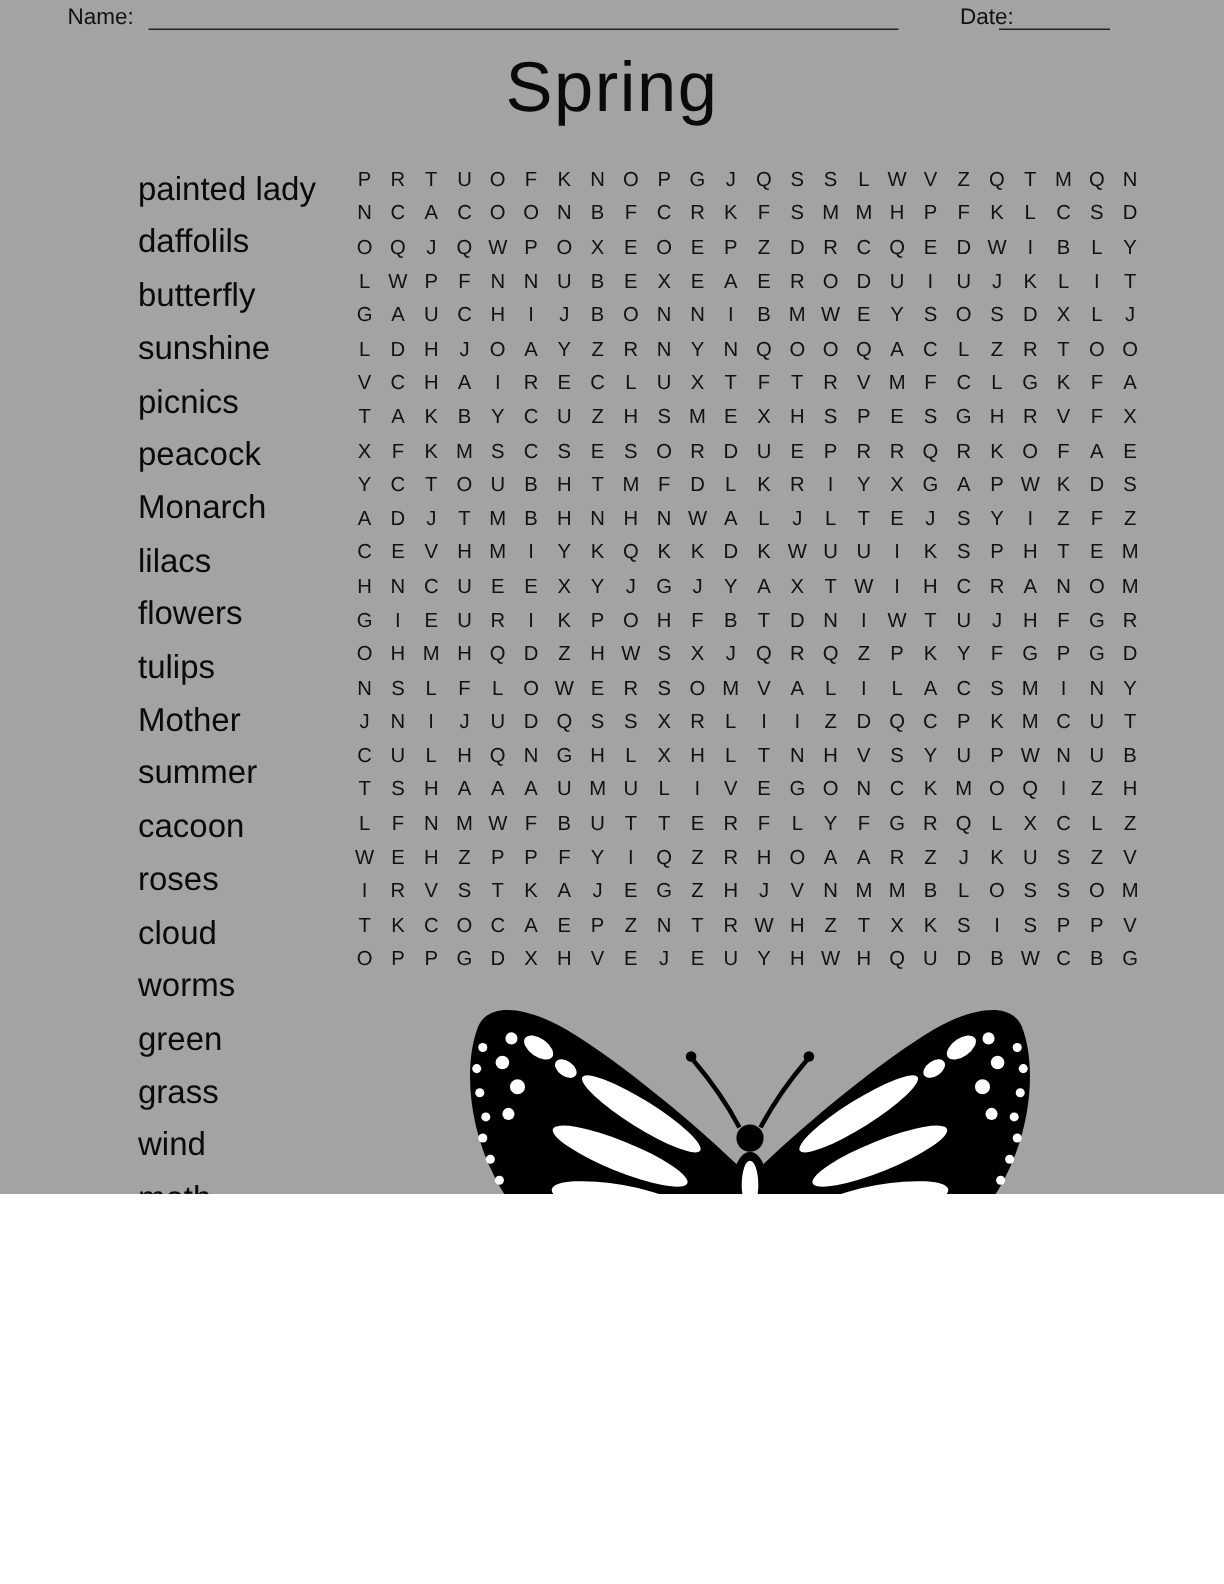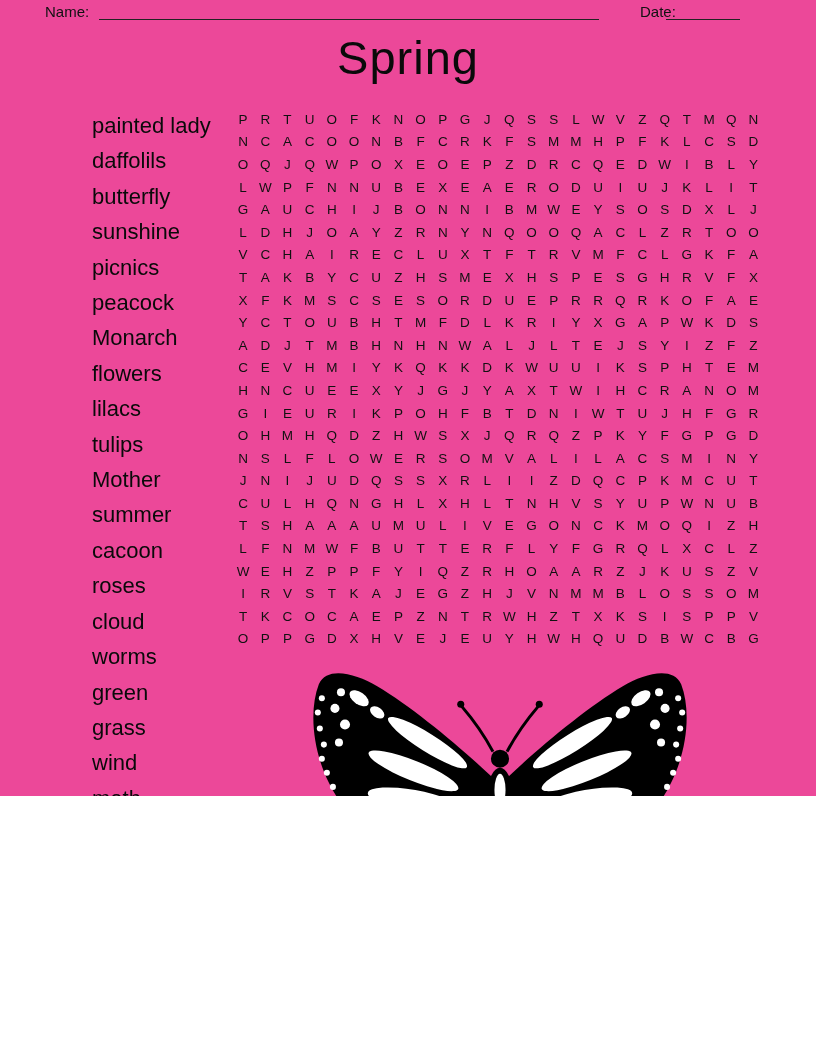--- a/index.html
+++ b/index.html
@@ -1,17 +1,17 @@
 <!DOCTYPE html>
 <html><head>
 <meta charset="utf-8">
 <style>
   html,body{margin:0;padding:0;background:#ffffff;}
   .page{
-    position:relative;width:816px;height:796px;background:#ec4899;
+    position:relative;width:816px;height:796px;background:#a3a3a3;
     font-family:"Liberation Sans",sans-serif;color:#000;overflow:hidden;
   }
   
   .hdr-label{position:absolute;font-size:15px;color:#111;top:3px;}
   .name-label{left:45px;}
   .date-label{left:624px;margin-left:16px;}
   .fill-line{position:absolute;top:19px;height:0;border-bottom:1.5px solid #222;}
   .name-line{left:99px;width:500px;}
   .date-line{left:666px;width:74px;}
   
@@ -50,22 +50,22 @@
   <div class="title">Spring</div>
 
   <div class="words">
       <div class="word">painted lady</div>
       <div class="word">daffolils</div>
       <div class="word">butterfly</div>
       <div class="word">sunshine</div>
       <div class="word">picnics</div>
       <div class="word">peacock</div>
       <div class="word">Monarch</div>
+      <div class="word">lilacs</div>
       <div class="word">flowers</div>
-      <div class="word">lilacs</div>
       <div class="word">tulips</div>
       <div class="word">Mother</div>
       <div class="word">summer</div>
       <div class="word">cacoon</div>
       <div class="word">roses</div>
       <div class="word">cloud</div>
       <div class="word">worms</div>
       <div class="word">green</div>
       <div class="word">grass</div>
       <div class="word">wind</div>

